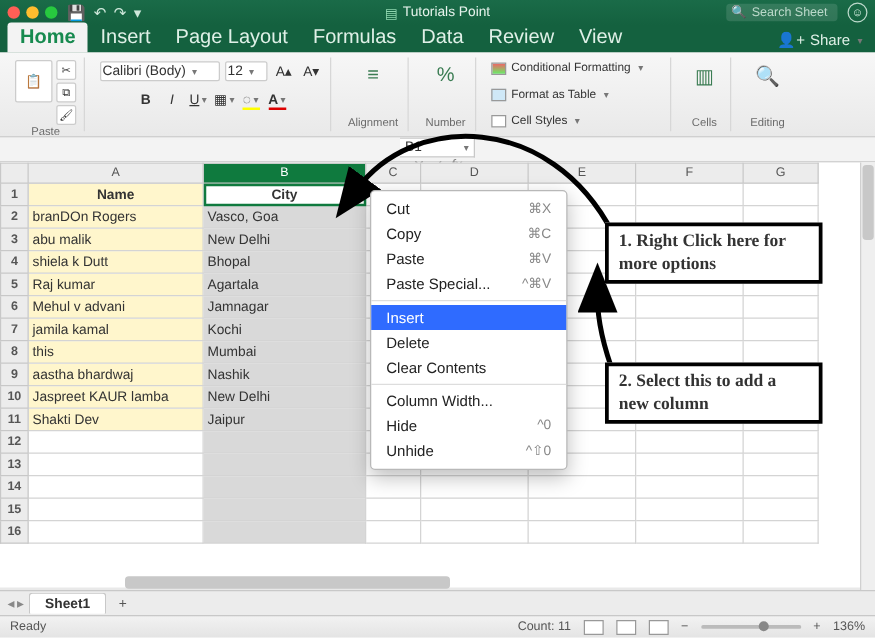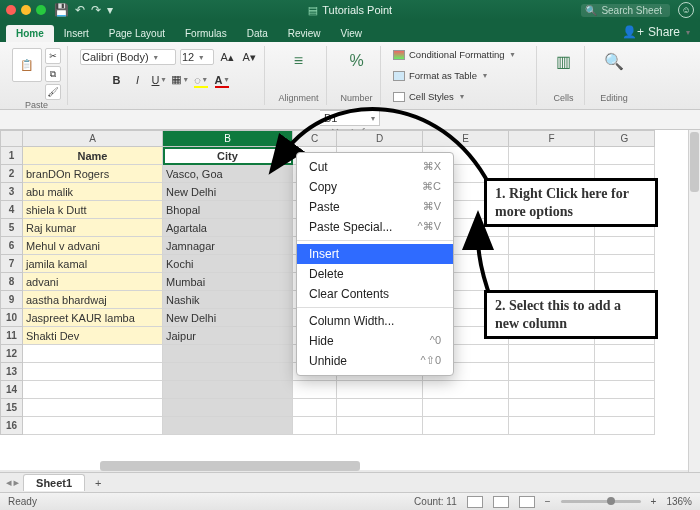--- a/index.html
+++ b/index.html
@@ -10,21 +10,21 @@
   .tb-lights { display: flex; gap: 5px; margin-right: 8px; }
   .tb-light { width: 10px; height: 10px; border-radius: 50%; }
   .tb-red { background:#ff5f56; } .tb-yellow{background:#ffbd2e;} .tb-green{background:#27c93f;}
   .tb-qat { display: flex; gap: 6px; color:#cfe8db; font-size:12px; }
   .tb-title { position:absolute; left:50%; transform:translateX(-50%); display:flex; align-items:center; gap:4px; font-size:11px; color:#e6f3ec;}
   .tb-search { margin-left:auto; background:rgba(255,255,255,.12); border-radius:3px; padding:1px 8px 1px 4px; display:flex; align-items:center; gap:4px; font-size:10px; color:#bcd9cb;}
   .tb-user { margin-left:8px; width:16px; height:16px; border:1px solid #bcd9cb; border-radius:50%; display:flex; align-items:center; justify-content:center; font-size:9px;}
 
   
   .tabs { height: 22px; background:#14613f; display:flex; align-items:flex-end; padding-left:6px; }
-  .tab { padding:3px 10px; color:#dff0e7; font-size:10px; cursor:pointer; border-radius:3px 3px 0 0;}
+  .tab { padding:3px 10px; color:#dff0e7; font-size:16px; cursor:pointer; border-radius:3px 3px 0 0;}
   .tab.active { background:#f3f3f3; color:#178a4f; font-weight:600;}
   .share { margin-left:auto; color:#dff0e7; padding:3px 10px; display:flex; align-items:center; gap:4px; font-size:12px;}
 
   
   .ribbon { height: 68px; background: linear-gradient(#f7f7f7,#e9e9e9); border-bottom:1px solid #c8c8c8; display:flex; padding:4px 6px; gap:6px; }
   .rgroup { display:flex; flex-direction:column; justify-content:space-between; align-items:center; padding:2px 6px; border-right:1px solid #d7d7d7; }
   .rgroup:last-child { border-right:none; }
   .rlabel { font-size:9px; color:#6a6a6a; }
   .paste-big { width:30px; height:34px; background:#fff; border:1px solid #ccc; border-radius:2px; display:flex; align-items:center; justify-content:center; margin-bottom:0;}
   .mini-btn { width:16px; height:16px; border:1px solid #ccc; border-radius:2px; background:#fff; display:inline-flex; align-items:center; justify-content:center; font-size:9px; }
@@ -313,21 +313,21 @@
           <td class="cell cA name-cell">jamila kamal</td>
           <td class="cell cB colsel">Kochi</td>
           <td class="cell cC"></td>
           <td class="cell cD"></td>
           <td class="cell cE"></td>
           <td class="cell cF"></td>
           <td class="cell cG"></td>
         </tr>
         <tr>
           <th class="rowhdr">8</th>
-          <td class="cell cA name-cell">advani</td>
+          <td class="cell cA name-cell">this</td>
           <td class="cell cB colsel">Mumbai</td>
           <td class="cell cC"></td>
           <td class="cell cD"></td>
           <td class="cell cE"></td>
           <td class="cell cF"></td>
           <td class="cell cG"></td>
         </tr>
         <tr>
           <th class="rowhdr">9</th>
           <td class="cell cA name-cell">aastha bhardwaj</td>

